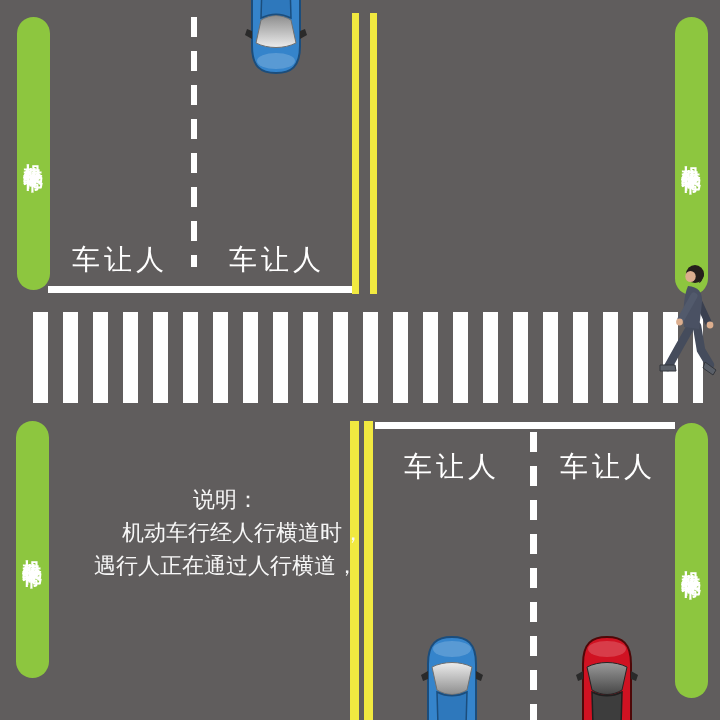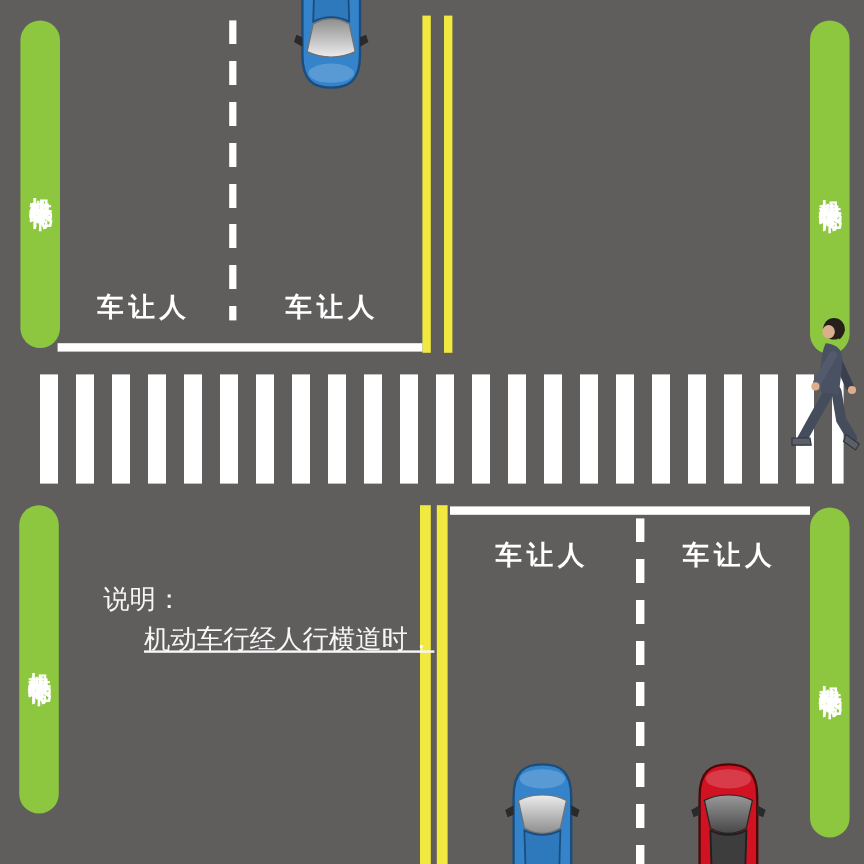--- a/index.html
+++ b/index.html
@@ -38,32 +38,32 @@
   .stopline{height:7px;background:var(--white,#fff);}
   .stopline-top{left:48px;top:286px;width:304px;}
   .stopline-bottom{left:375px;top:422px;width:300px;}
 
   .zebra{
     left:33px;top:312px;width:670px;height:91px;
     background:repeating-linear-gradient(to right,var(--white,#fff) 0 15px,transparent 15px 30px);
   }
 
   .yield{
-    color:var(--white,#fff);font-size:22px;font-weight:700;letter-spacing:4px;
+    color:var(--white,#fff);font-size:28px;font-weight:400;letter-spacing:4px;
     transform:translateX(-50%);white-space:nowrap;
   }
   .yield-t1{left:120px;top:241px;}
   .yield-t2{left:277px;top:241px;}
   .yield-b1{left:452px;top:448px;}
   .yield-b2{left:608px;top:448px;}
 
   
   .legend{left:86px;top:483px;width:280px;color:#f7f7f7;font-size:22px;line-height:33px;}
-  .legend div{position:static;white-space:nowrap;}
-  .legend .indent{padding-left:34px;text-decoration:underline;}
+  .legend div{position:static;white-space:nowrap;text-align:center;}
+  .legend .indent{padding-left:34px;}
 
   
   .car{width:64px;height:92px;}
   .car-top{left:244px;top:-16px;transform:rotate(180deg);}
   .car-bottom-blue{left:420px;top:634px;}
   .car-bottom-red{left:575px;top:634px;}
   .car-body.blue{fill:var(--carblue,#3584cb);stroke:#1b4d7c;stroke-width:2;}
   .car-body.red{fill:var(--carred,#d01222);stroke:#4e0808;stroke-width:2;}
   .hood-shine{fill:rgba(255,255,255,0.18);}
   .mirror{fill:#2a2a2a;}
@@ -124,20 +124,21 @@
   <div class="zebra"></div>
 
   <div class="yield yield-t1">车让人</div>
   <div class="yield yield-t2">车让人</div>
   <div class="yield yield-b1">车让人</div>
   <div class="yield yield-b2">车让人</div>
 
   <div class="legend">
     <div>说明：</div>
     <div class="indent">机动车行经人行横道时，</div>
+    <div>遇行人正在通过人行横道，</div>
   </div>
 
   <svg class="car car-top" viewBox="0 0 64 92">
     <path class="car-body blue" d="M8,30 C8,9 17,3 32,3 C47,3 56,9 56,30 L56,92 L8,92 Z"></path>
     <ellipse class="hood-shine" cx="32" cy="15" rx="19" ry="8"></ellipse>
     <path class="mirror" d="M8,37 L1,41 L3,47 L8,45 Z"></path>
     <path class="mirror" d="M56,37 L63,41 L61,47 L56,45 Z"></path>
     <path class="ws-light" d="M12,33 C24,27 40,27 52,33 L47,56 C37,62 27,62 17,56 Z"></path>
     <path class="roof-blue" d="M17,58 C27,63 37,63 47,58 L46,92 L18,92 Z"></path>
   </svg>

